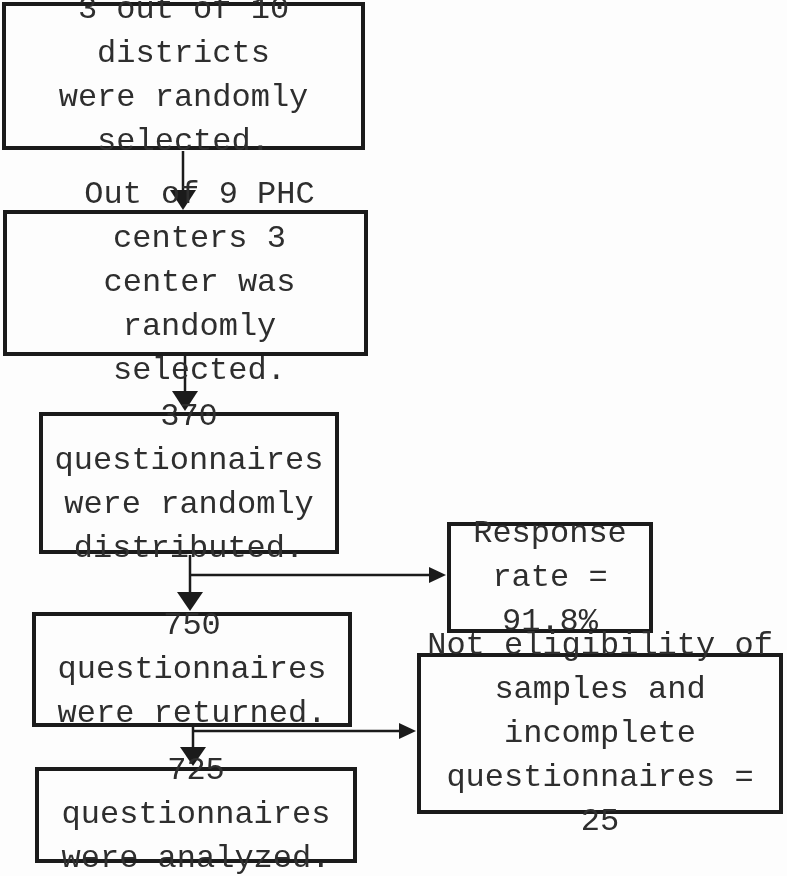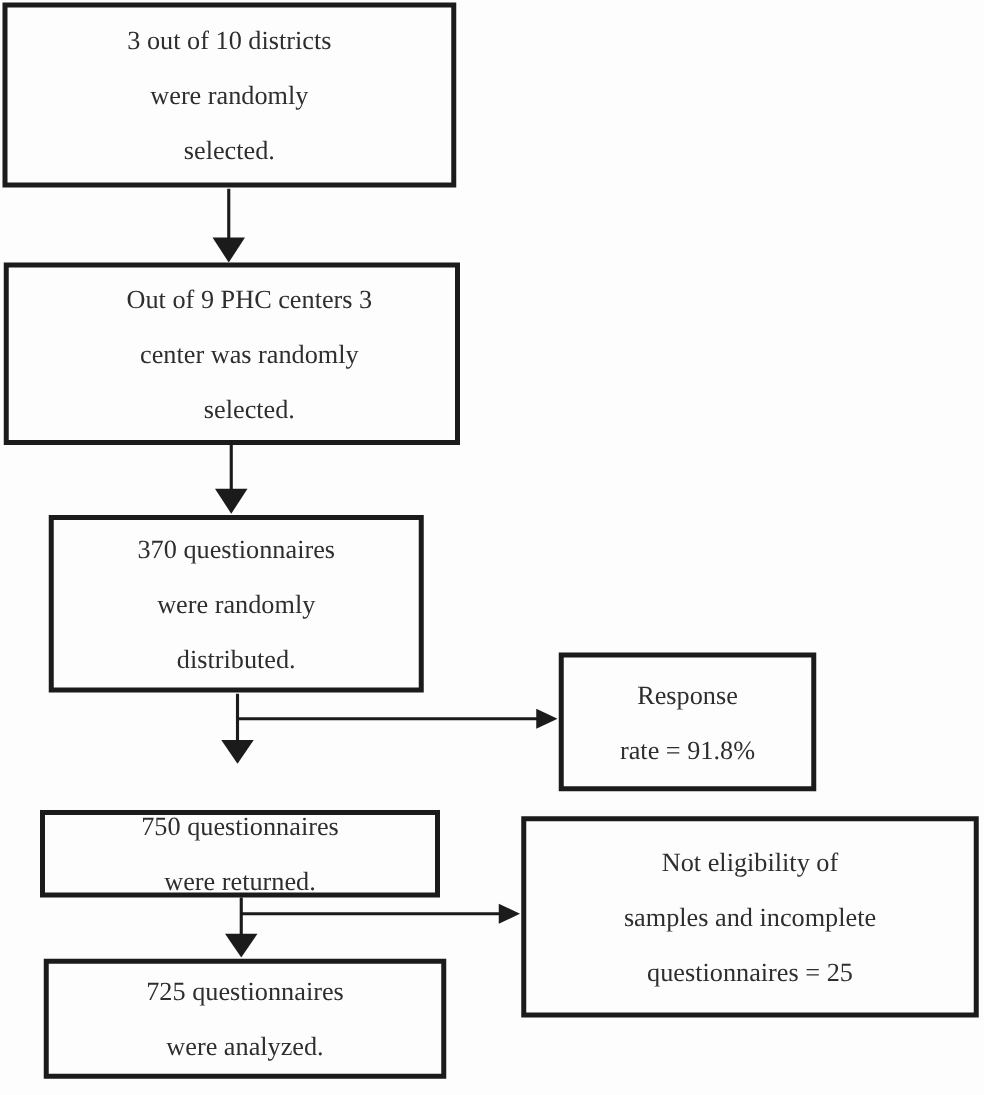--- a/index.html
+++ b/index.html
@@ -26,31 +26,32 @@
   .flow-box {
     position: absolute;
     box-sizing: border-box;
     border: 4px solid #1b1b1b;
     background: #fdfdfd;
     display: flex;
     align-items: center;
     justify-content: center;
     text-align: center;
     color: #2e2e2e;
-    font-size: 21px;
+    font-size: 32px;
     line-height: 44px;
+    font-family: Liberation Mono, monospace;
   }
   .flow-box .box-text {
     white-space: pre-line;
     padding: 2px 6px;
   }
   #box-districts   { left: 2px;   top: 2px;   width: 363px; height: 148px; }
   #box-phc         { left: 3px;   top: 210px; width: 365px; height: 146px; padding-left: 28px; }
   #box-distributed { left: 39px;  top: 412px; width: 300px; height: 142px; }
-  #box-returned    { left: 32px;  top: 612px; width: 320px; height: 70px; margin-top: 36px;  }
+  #box-returned    { left: 32px;  top: 612px; width: 320px; height: 115px;  }
   #box-analyzed    { left: 35px;  top: 767px; width: 322px; height: 96px; }
   #box-response    { left: 447px; top: 522px; width: 206px; height: 111px; }
   #box-noteligible { left: 417px; top: 653px; width: 366px; height: 161px; }
   svg line    { stroke: #1b1b1b; stroke-width: 2.5; }
   svg polygon { fill: #1b1b1b; stroke: none; }
 </style>
 </head>
 <body>
 
 <div class="canvas">

